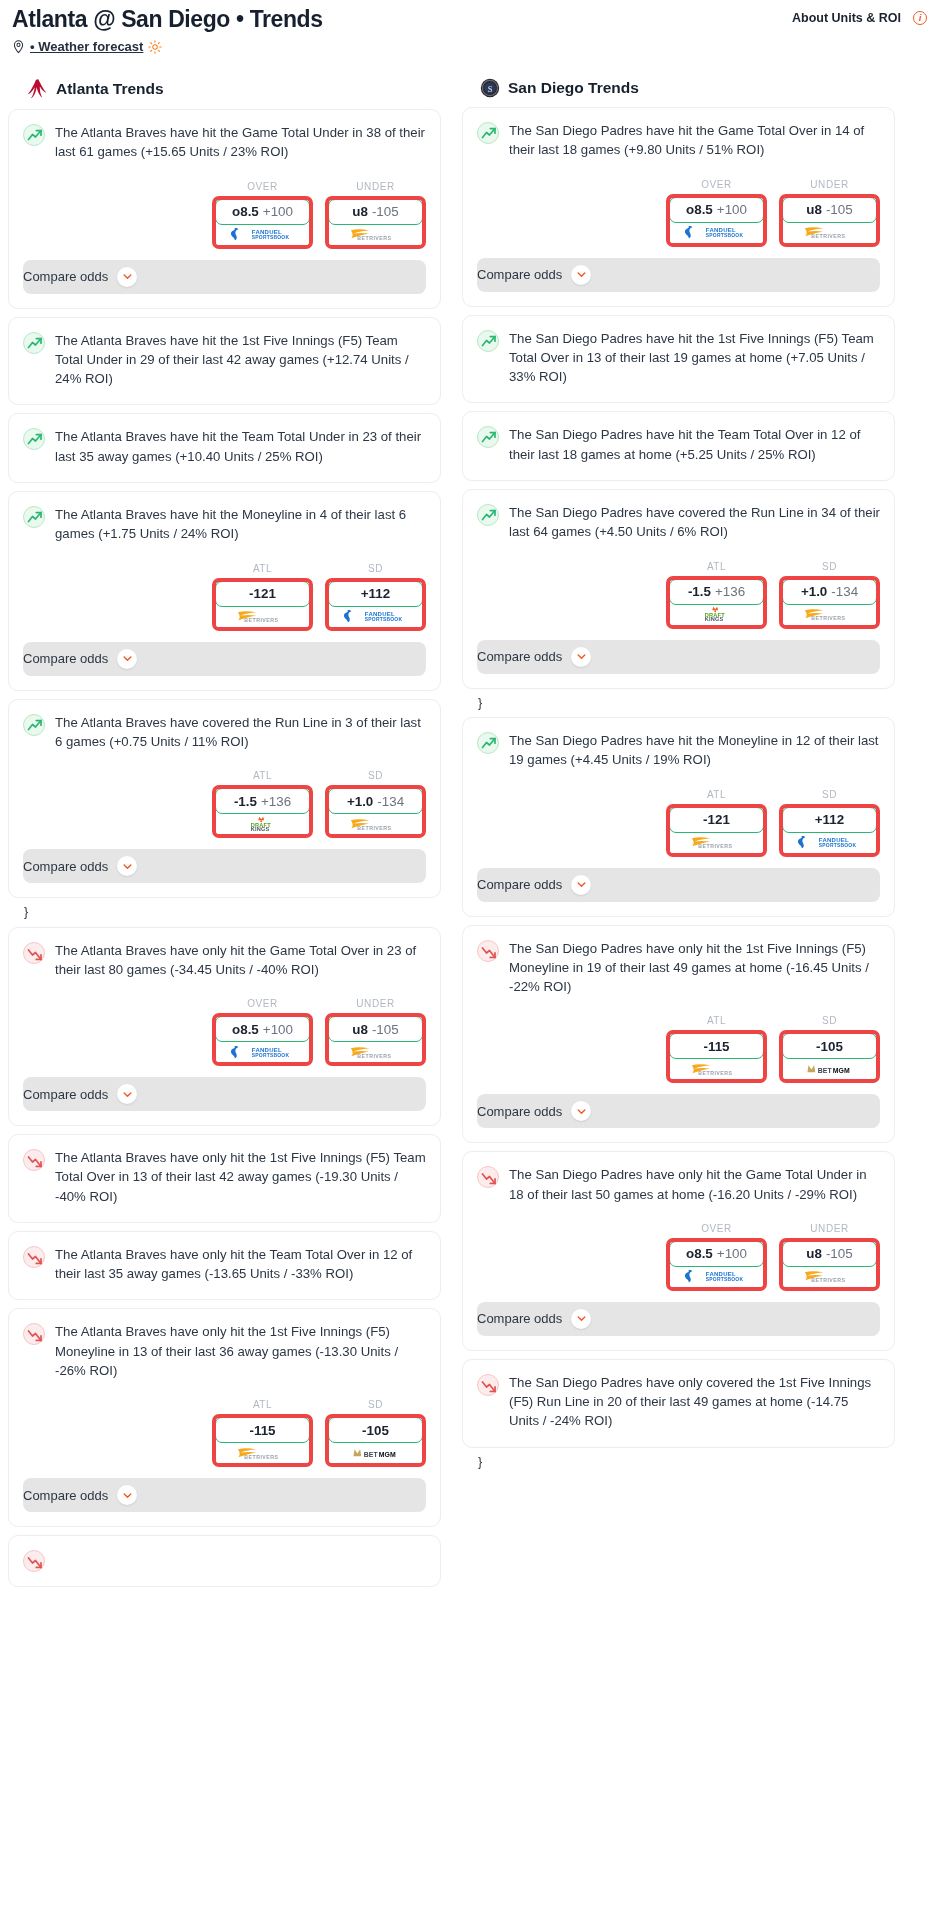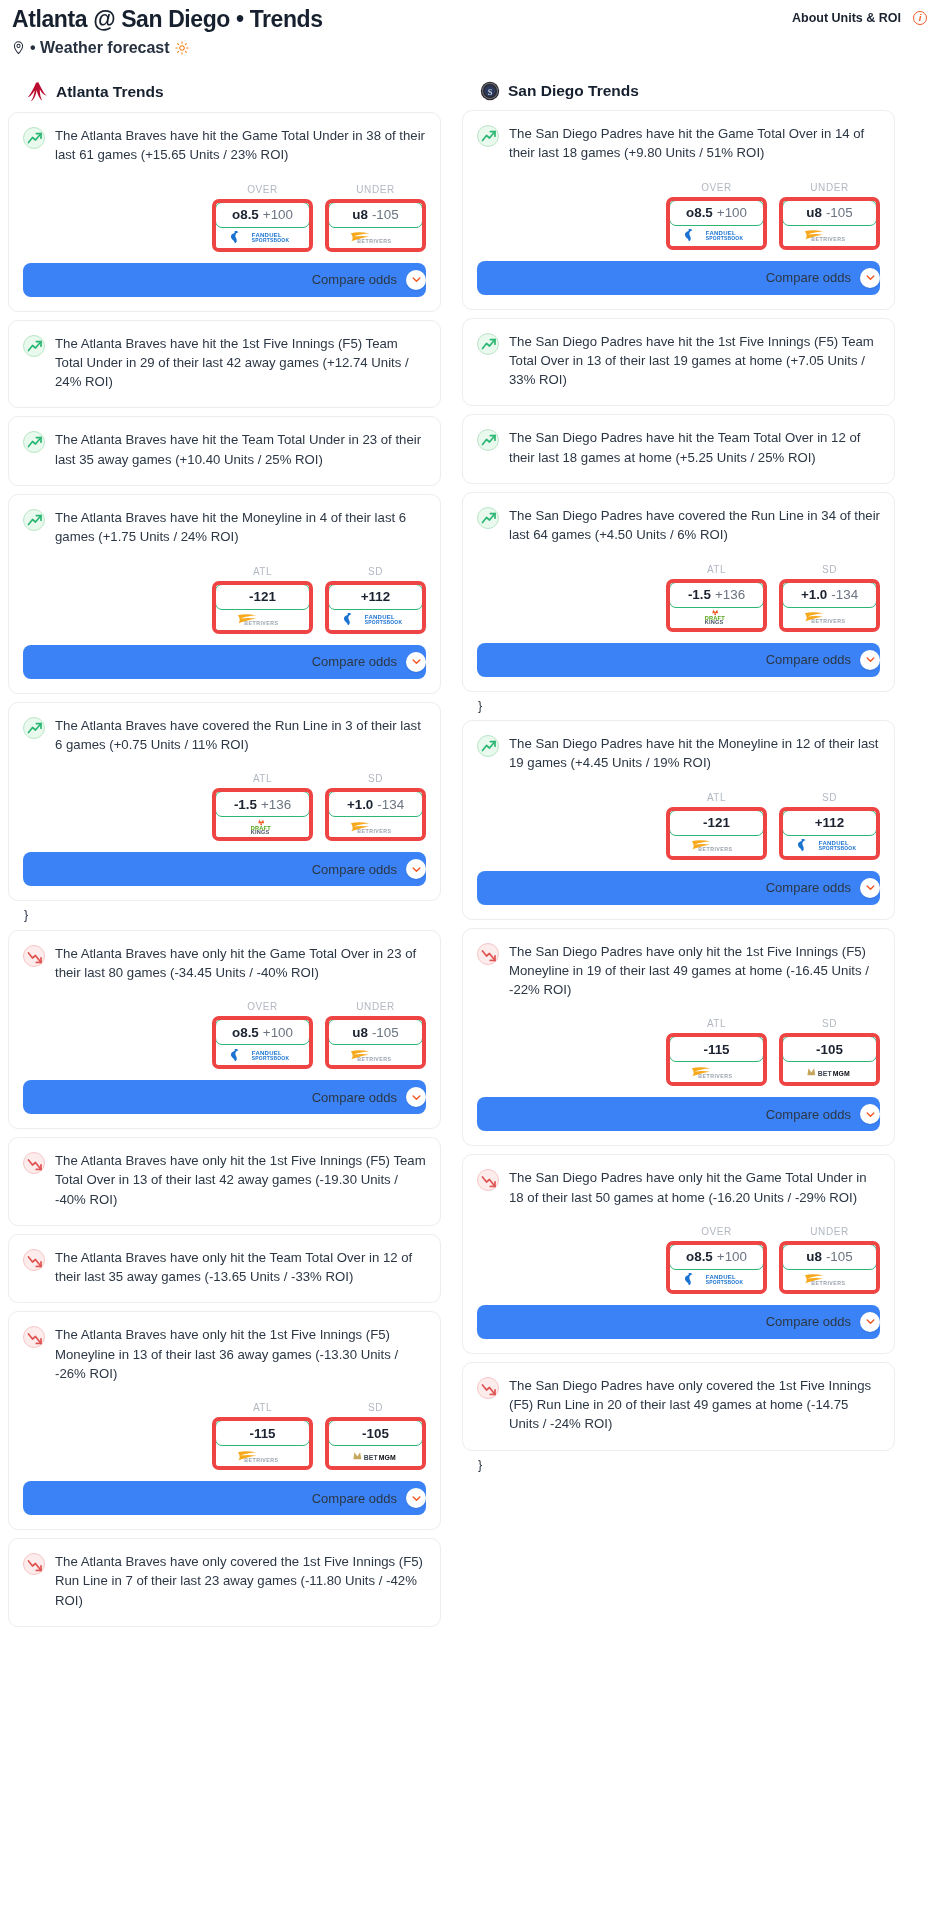--- a/index.html
+++ b/index.html
@@ -25,21 +25,21 @@
     font-size:12.5px; font-weight:600; color:#1b2331;
     margin-top: 5px; white-space:nowrap;
   }
   .info-ic {
     width:14px; height:14px; border:1.4px solid #f15a24; border-radius:50%;
     color:#f15a24; font-size:9.5px; font-weight:700; line-height:11px;
     text-align:center; font-style:italic; display:inline-block;
   }
   .subrow {
     display:flex; align-items:center; gap:5px;
-    font-size:16px; font-weight:600; color:#26303f; margin-top:6px;
+    font-size:13px; font-weight:600; color:#26303f; margin-top:6px;text-decoration:underline;
   }
   .pin { width:13px; height:14px; display:inline-block; }
   .sun { width:14px; height:14px; display:inline-block; }
 
   
   .cols { display:flex; gap:21px; padding: 24px 12px 0 8px; align-items:flex-start; }
   .col { width: 433px; flex: 0 0 433px; }
 
   .col-head {
     display:flex; align-items:center; gap:8px;
@@ -81,22 +81,22 @@
   .odds-num { font-size:13.4px; font-weight:700; color:#1b2331; }
   .odds-price { font-size:13.4px; font-weight:400; color:#6b7480; }
   .odds-book {
     height:21px; display:flex; align-items:center; justify-content:center;
     background:#fff;
   }
   .odds-book svg { display:block; }
 
   
   .cmp {
-    margin: 0 14px 14px 14px; background:#3b82f6; border-radius:8px;
-    height:34px; display:flex; align-items:center; justify-content:flex-end; gap:9px;
+    margin: 0 14px 14px 14px; background:#e5e5e5; border-radius:8px;
+    height:34px; display:flex; align-items:center; justify-content:flex-start; gap:9px;
     cursor:pointer;
   }
   .cmp-lbl { font-size:13px; font-weight:400; color:#2c3745; }
   .cmp-chev {
     width:20px; height:20px; border-radius:50%; background:#fff;
     display:flex; align-items:center; justify-content:center;
     box-shadow:0 1px 2px rgba(0,0,0,.10);
   }
   .stray { font-size:12.5px; color:#2c3745; padding: 0 0 8px 16px; line-height:1; }
 </style>
@@ -453,21 +453,20 @@
           </div>
         </div>
         <div class="card plain">
           <div class="card-body">
             <span class="badge down">
               <svg viewBox="0 0 22 22" width="22" height="22">
                 <polyline points="4.5,7 8.5,12 11.5,9.5 17,16.5" fill="none" stroke="#e05353" stroke-width="1.7" stroke-linecap="round" stroke-linejoin="round"></polyline>
                 <polyline points="17,16.5 12.3,16.4 17,16.5 17,11.8" fill="none" stroke="#e05353" stroke-width="1.7" stroke-linecap="round" stroke-linejoin="round"></polyline>
               </svg>
             </span>
-            <div class="trend-text">The Atlanta Braves have only covered the 1st Five Innings (F5) Run Line in 7 of their last 23 away games (-11.80 Units / -42% ROI)</div>
           </div>
         </div>
       </div>
       <div class="col">
         <div class="col-head">
           <span>
             <svg class="logo-sd" viewBox="0 0 24 24">
               <circle cx="12" cy="12" r="11" fill="#2f241d"></circle>
               <circle cx="12" cy="12" r="9.1" fill="none" stroke="#5c6b86" stroke-width="1.5"></circle>
               <circle cx="12" cy="12" r="7" fill="#2b3a5c"></circle>

